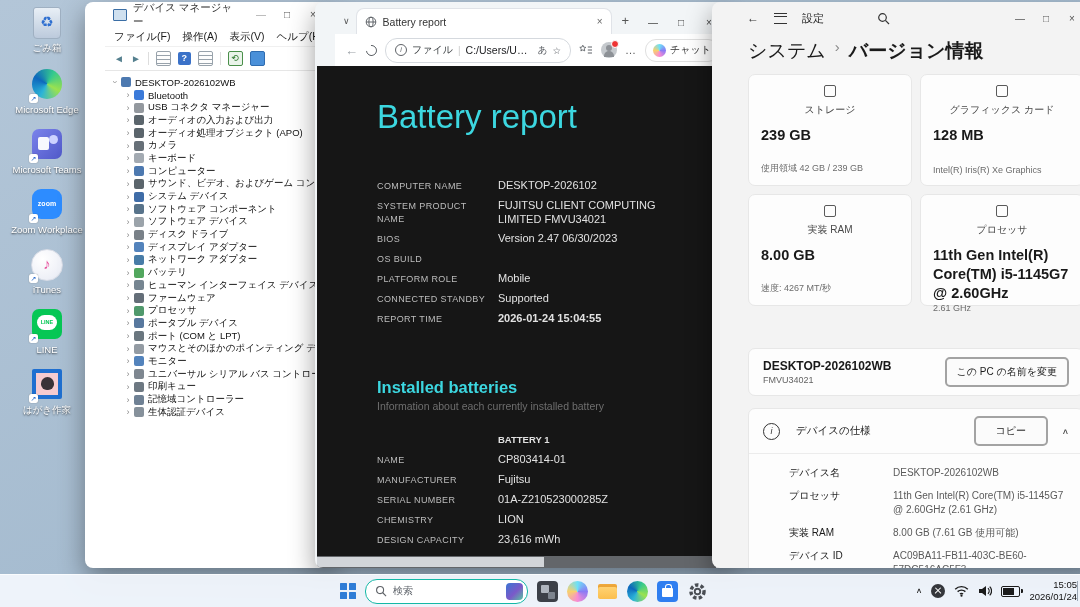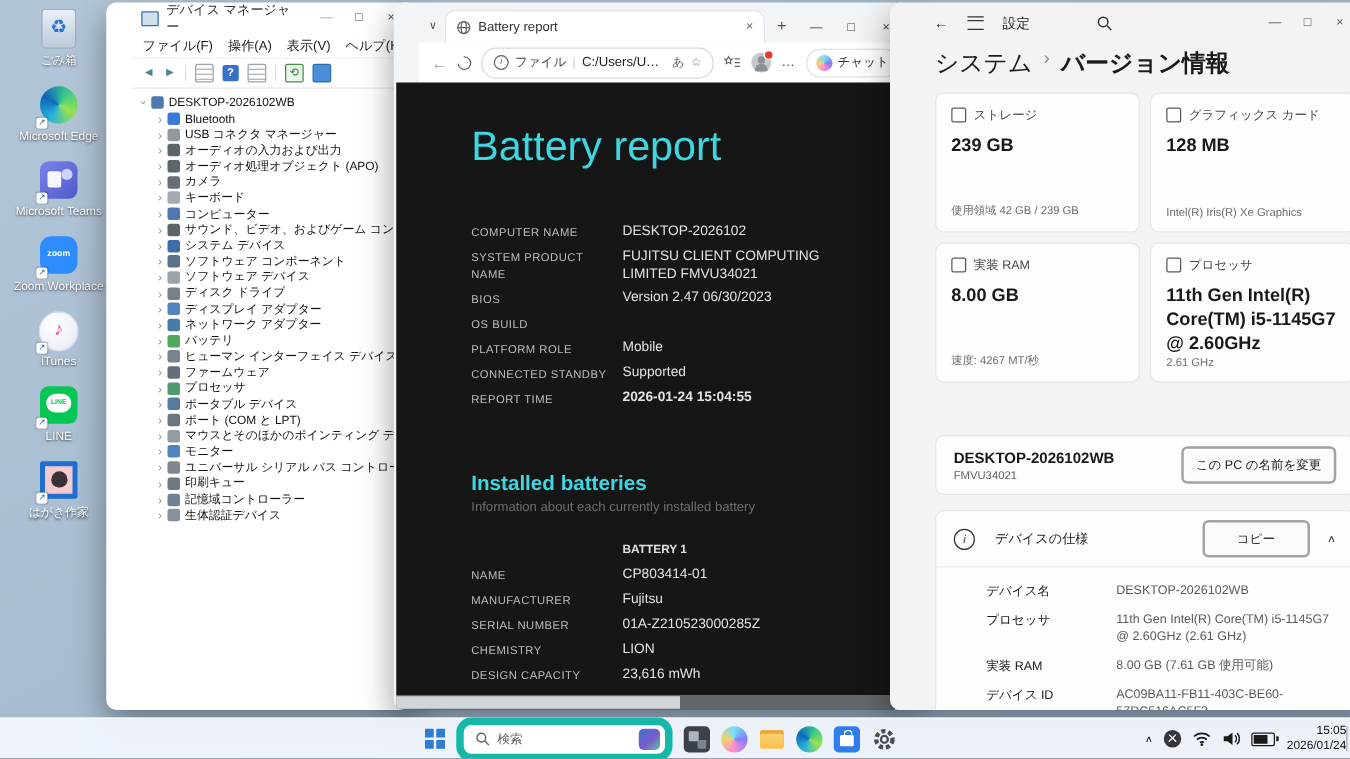--- a/index.html
+++ b/index.html
@@ -104,44 +104,44 @@
   .st-back{font-size:12px;color:#333;}
   .hamburger{width:13px;height:9px;border-top:1.4px solid #333;border-bottom:1.4px solid #333;position:relative;}
   .hamburger::after{content:"";position:absolute;left:0;right:0;top:2.8px;border-top:1.4px solid #333;}
   .st-search{margin-left:38px;}
   .st-bread{padding:4px 16px 10px;font-size:19px;color:#1a1a1a;display:flex;}
   .crumb-sep{color:#8a8a8a;font-size:15px;margin:0 9px;}
   .crumb-last{font-weight:bold;}
   .st-content{padding:0 16px;}
   .st-cards{display:grid;grid-template-columns:1fr 1fr;gap:8px;}
   .st-card{background:#fdfdfd;border:1px solid #e7e7e7;border-radius:7px;height:112px;padding:10px 12px;box-sizing:border-box;display:flex;flex-direction:column;}
-  .card-head{display:flex;align-items:center;gap:6px;font-size:10px;color:#494949;}
+  .card-head{display:flex;align-items:center;gap:6px;font-size:10px;color:#494949;flex-direction:column;}
   .card-icon{width:10px;height:10px;border:1.2px solid #5a5a5a;border-radius:2px;flex:none;}
   .card-value{font-size:14.5px;font-weight:bold;color:#191919;margin-top:9px;line-height:1.3;}
   .card-footer{margin-top:auto;font-size:9px;color:#6c6c6c;}
   .devname-card{margin-top:42px;background:#fdfdfd;border:1px solid #e7e7e7;border-radius:7px;height:48px;display:flex;align-items:center;padding:0 14px;box-sizing:border-box;}
   .devname{font-size:12px;font-weight:bold;color:#191919;line-height:1.3;}
   .devmodel{font-size:9px;color:#636363;}
   .st-btn{margin-left:auto;background:#fbfbfb;border:2px solid #a3a3a3;border-radius:5px;font-size:10px;color:#1b1b1b;padding:6px 10px;}
   .spec-card{margin-top:12px;background:#fdfdfd;border:1px solid #e7e7e7;border-radius:7px;overflow:hidden;}
   .spec-head{height:44px;display:flex;align-items:center;padding:0 14px;border-bottom:1px solid #ececec;}
   .spec-i{width:15px;height:15px;border:1.2px solid #333;border-radius:50%;font-size:9px;line-height:15px;text-align:center;color:#333;font-style:italic;flex:none;}
   .spec-title{font-size:10.5px;color:#1b1b1b;margin-left:16px;}
-  .copy-btn{margin-left:auto;width:86px;text-align:center;}
+  .copy-btn{margin-left:auto;width:74px;text-align:center;}
   .chev-up{font-size:10px;color:#444;margin-left:14px;transform:scaleY(.8);}
   .spec-rows{padding:12px 14px 0 40px;}
   .spec-row{display:flex;margin-bottom:9px;font-size:10px;}
   .spec-label{width:104px;flex:none;color:#1b1b1b;}
   .spec-val{color:#5a5a5a;max-width:202px;line-height:1.4;word-break:break-word;}
   
   .taskbar{position:absolute;left:0;right:0;bottom:0;height:32px;background:rgba(241,246,252,.95);border-top:1px solid rgba(255,255,255,.7);}
   .tb-apps{position:absolute;left:340px;top:0;bottom:0;display:flex;align-items:center;gap:9px;}
   .start-grid{width:16px;height:16px;display:grid;grid-template-columns:7px 7px;grid-template-rows:7px 7px;gap:1.6px;}
   .start-grid i{background:#2e7cd6;border-radius:.5px;}
-  .tb-search{width:148px;height:23px;background:#fff;border:6px solid #14b8a6;border-radius:12px;display:flex;align-items:center;gap:6px;padding:0 4px 0 9px;font-size:10px;color:#5a5f66;}
+  .tb-search{width:148px;height:23px;background:#fff;border:1px solid #14b8a6;border-radius:12px;display:flex;align-items:center;gap:6px;padding:0 4px 0 9px;font-size:10px;color:#5a5f66;}
   .hl-ico{margin-left:auto;width:17px;height:17px;border-radius:4px;background:linear-gradient(135deg,#3a76d2,#7b59c9 55%,#58c7a0);}
   .tb-app{width:21px;height:21px;}
   .ic-taskview{background:#3c4048;border-radius:4px;position:relative;}
   .ic-taskview::before{content:"";position:absolute;left:4px;top:4px;width:8px;height:8px;background:#aeb4bd;border-radius:1px;}
   .ic-taskview::after{content:"";position:absolute;right:3px;bottom:3px;width:7px;height:7px;background:#7d848e;border-radius:1px;}
   .ic-copilot{border-radius:50%;background:conic-gradient(#6ee0f7,#8a7bf5,#f78bd4,#f7d06e,#6ee0f7);}
   .ic-folder{position:relative;}
   .ic-folder::before{content:"";position:absolute;left:1px;top:3px;width:19px;height:14px;background:linear-gradient(#efa93d,#d98f21);border-radius:2px;}
   .ic-folder::after{content:"";position:absolute;left:1px;top:6px;width:19px;height:12px;background:linear-gradient(#ffd272,#fbbf4e);border-radius:2px;}
   .ic-store{background:#2f7ef0;border-radius:4px;position:relative;}

